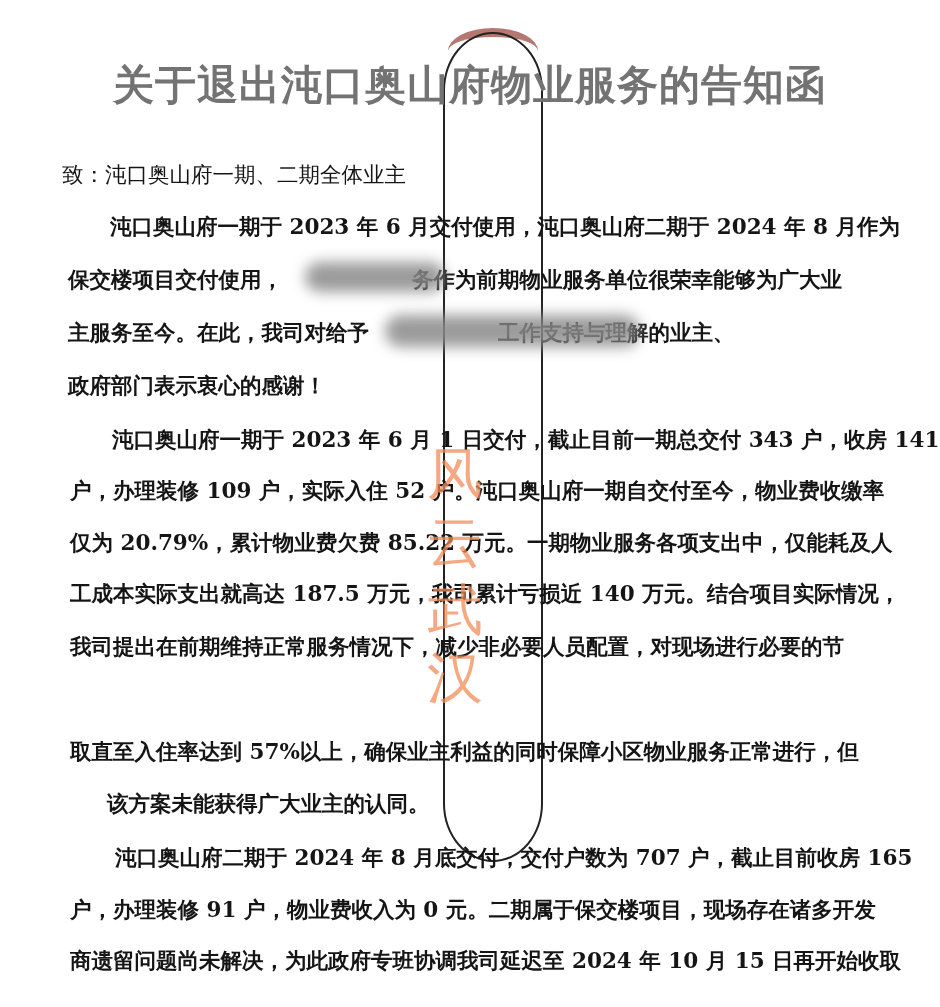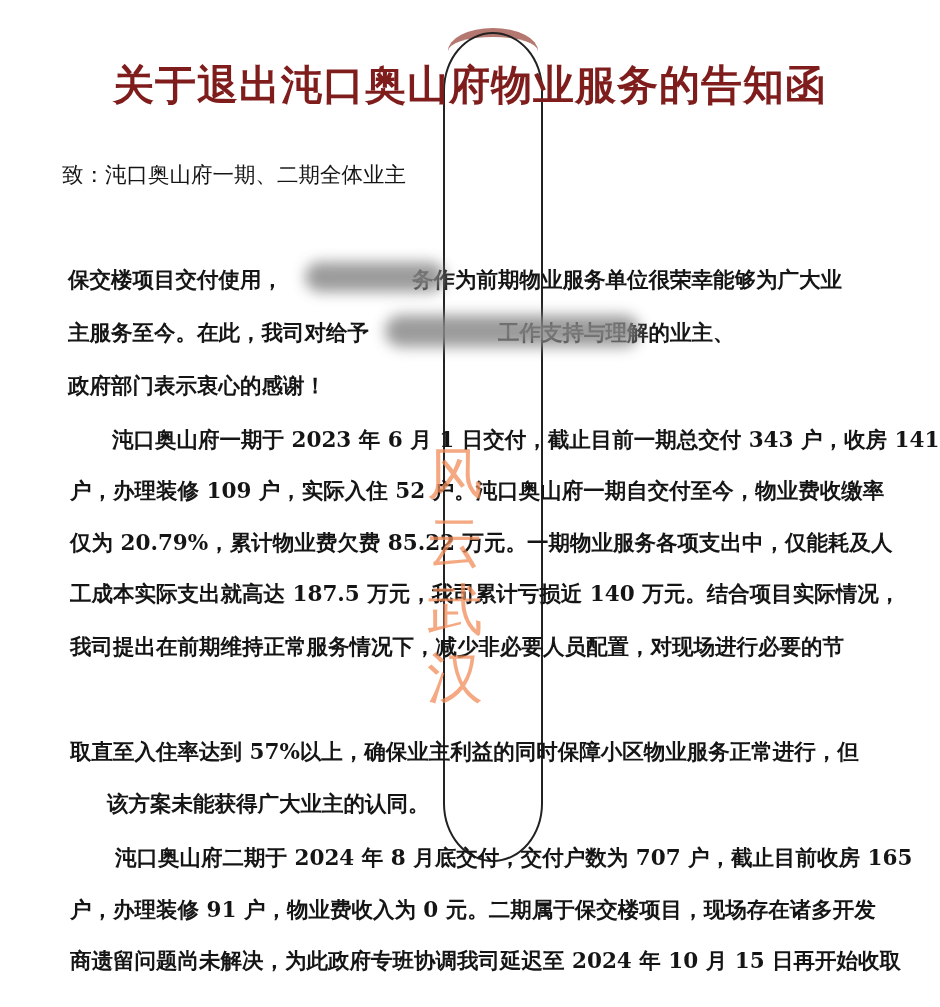--- a/index.html
+++ b/index.html
@@ -6,21 +6,21 @@
   body {
     width: 940px; height: 1007px; overflow: hidden;
     background: #ffffff; position: relative;
     font-family: "DejaVu Serif", "Liberation Serif", serif;
     color: #111;
   }
   .page { position: absolute; left: 0; top: 0; width: 940px; height: 1007px; }
   .title {
     position: absolute; left: 0; top: 58px; width: 940px;
     text-align: center; font-family: "DejaVu Sans", "Liberation Sans", sans-serif;
-    font-weight: bold; font-size: 41px; letter-spacing: 1px; color: #7f1d1d;
+    font-weight: bold; font-size: 41px; letter-spacing: 1px; color: #737373;
   }
   .line {
     position: absolute; left: 0; white-space: nowrap;
     font-size: 21.5px; font-weight: bold; color: #151515;
   }
   .blur {
     position: absolute; background: #8a8a8a; border-radius: 20px;
     filter: blur(7px); opacity: 0.85;
   }
   .loop {
@@ -43,20 +43,21 @@
 <body>
 
 <div class="page">
   <div class="loop-top"></div>
   <div class="loop"></div>
 
   <div class="title">关于退出沌口奥山府物业服务的告知函</div>
 
   <div class="line" style="left:62px; top:160px; font-weight:normal;">致：沌口奥山府一期、二期全体业主</div>
 
+  <div class="line" style="left:110px; top:212px;">沌口奥山府一期于 2023 年 6 月交付使用，沌口奥山府二期于 2024 年 8 月作为</div>
   <div class="line" style="left:68px; top:265px;">保交楼项目交付使用，　　　　　　务作为前期物业服务单位很荣幸能够为广大业</div>
   <div class="line" style="left:68px; top:318px;">主服务至今。在此，我司对给予　　　　　　工作支持与理解的业主、</div>
   <div class="line" style="left:68px; top:371px;">政府部门表示衷心的感谢！</div>
 
   <div class="line" style="left:112px; top:425px;">沌口奥山府一期于 2023 年 6 月 1 日交付，截止目前一期总交付 343 户，收房 141</div>
   <div class="line" style="left:70px; top:476px;">户，办理装修 109 户，实际入住 52 户。沌口奥山府一期自交付至今，物业费收缴率</div>
   <div class="line" style="left:70px; top:528px;">仅为 20.79%，累计物业费欠费 85.22 万元。一期物业服务各项支出中，仅能耗及人</div>
   <div class="line" style="left:70px; top:579px;">工成本实际支出就高达 187.5 万元，我司累计亏损近 140 万元。结合项目实际情况，</div>
   <div class="line" style="left:70px; top:632px;">我司提出在前期维持正常服务情况下，减少非必要人员配置，对现场进行必要的节</div>
   <div class="line" style="left:70px; top:737px;">取直至入住率达到 57%以上，确保业主利益的同时保障小区物业服务正常进行，但</div>

